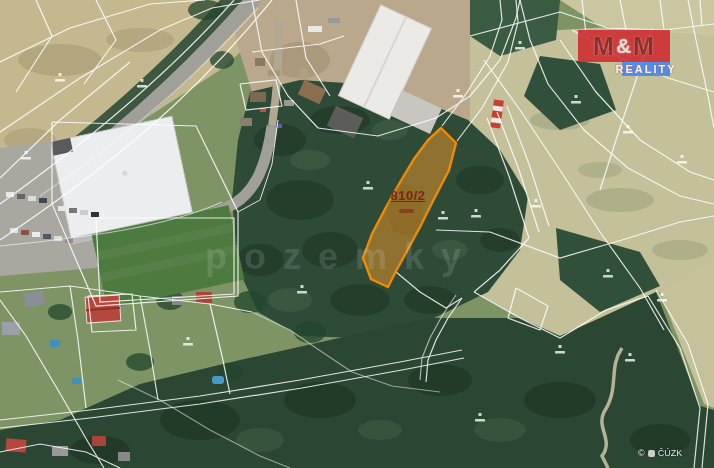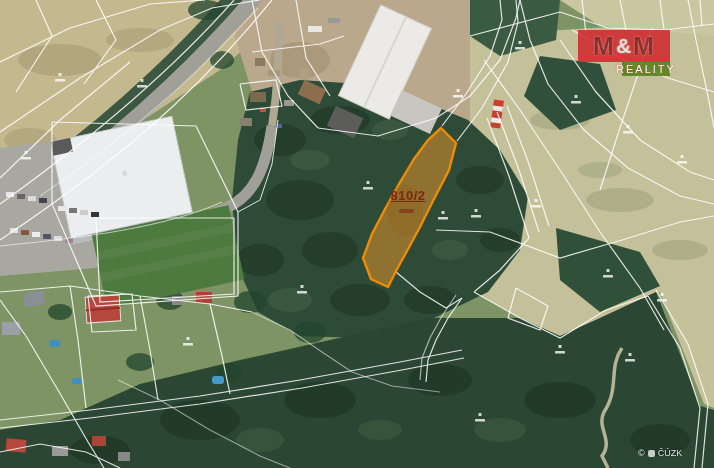--- a/index.html
+++ b/index.html
@@ -9,22 +9,22 @@
   .parcel-label{left:378px;top:188px;width:60px;text-align:center;
     font-size:13px;font-weight:bold;color:#7a2015;opacity:.9;letter-spacing:.5px;text-decoration:underline;}
   .parcel-sub{left:399px;top:209px;width:15px;height:4px;background:rgba(122,32,21,.55);border-radius:2px;}
   .watermark{left:205px;top:236px;font-size:36px;font-weight:bold;
     color:rgba(225,232,238,.14);letter-spacing:17px;white-space:nowrap;}
   .logo{left:578px;top:30px;width:92px;opacity:.82;}
   .logo-top{height:32px;background:#d01e26;display:flex;align-items:center;justify-content:center;
     font-size:25px;font-weight:bold;color:#7e1013;letter-spacing:1px;
     text-shadow:0 0 2px rgba(255,255,255,.55);}
   .logo-top .amp{color:#e9e6e2;font-size:21px;margin:0 1px;}
-  .logo-bottom{height:14px;background:#4d7c0f;display:flex;align-items:center;justify-content:center;
-    font-size:11px;font-weight:normal;color:#fff;letter-spacing:2px;
+  .logo-bottom{height:14px;background:#3b82f6;display:flex;align-items:center;justify-content:center;
+    font-size:11px;font-weight:bold;color:#fff;letter-spacing:2px;
     text-shadow:0 0 2px rgba(200,30,40,.8);margin-left:44px;}
   .attribution{left:638px;top:448px;display:flex;align-items:center;gap:3px;
     font-size:9px;color:rgba(255,255,255,.88);text-shadow:0 0 2px rgba(0,0,0,.6);}
   .cuzk-icon{display:inline-block;width:7px;height:7px;border-radius:2px;
     background:rgba(255,255,255,.75);}
 </style>
 </head>
 <body>
 
 <div class="stage">
@@ -292,20 +292,21 @@
         <use href="#mk" x="443" y="218"></use>
         <use href="#mk" x="630" y="360"></use>
     <use href="#mk" x="480" y="420"></use>
         <use href="#mk" x="222" y="490"></use>
   </g>
 </svg>
 
   <div class="overlay parcel-label">810/2</div>
   <div class="overlay parcel-sub"></div>
 
+  <div class="overlay watermark">pozemky</div>
 
   <div class="overlay logo">
     <div class="logo-top">
         <span>M</span>
         <span class="amp">&amp;</span>
         <span>M</span>
       </div>
     <div class="logo-bottom">REALITY</div>
   </div>
 

